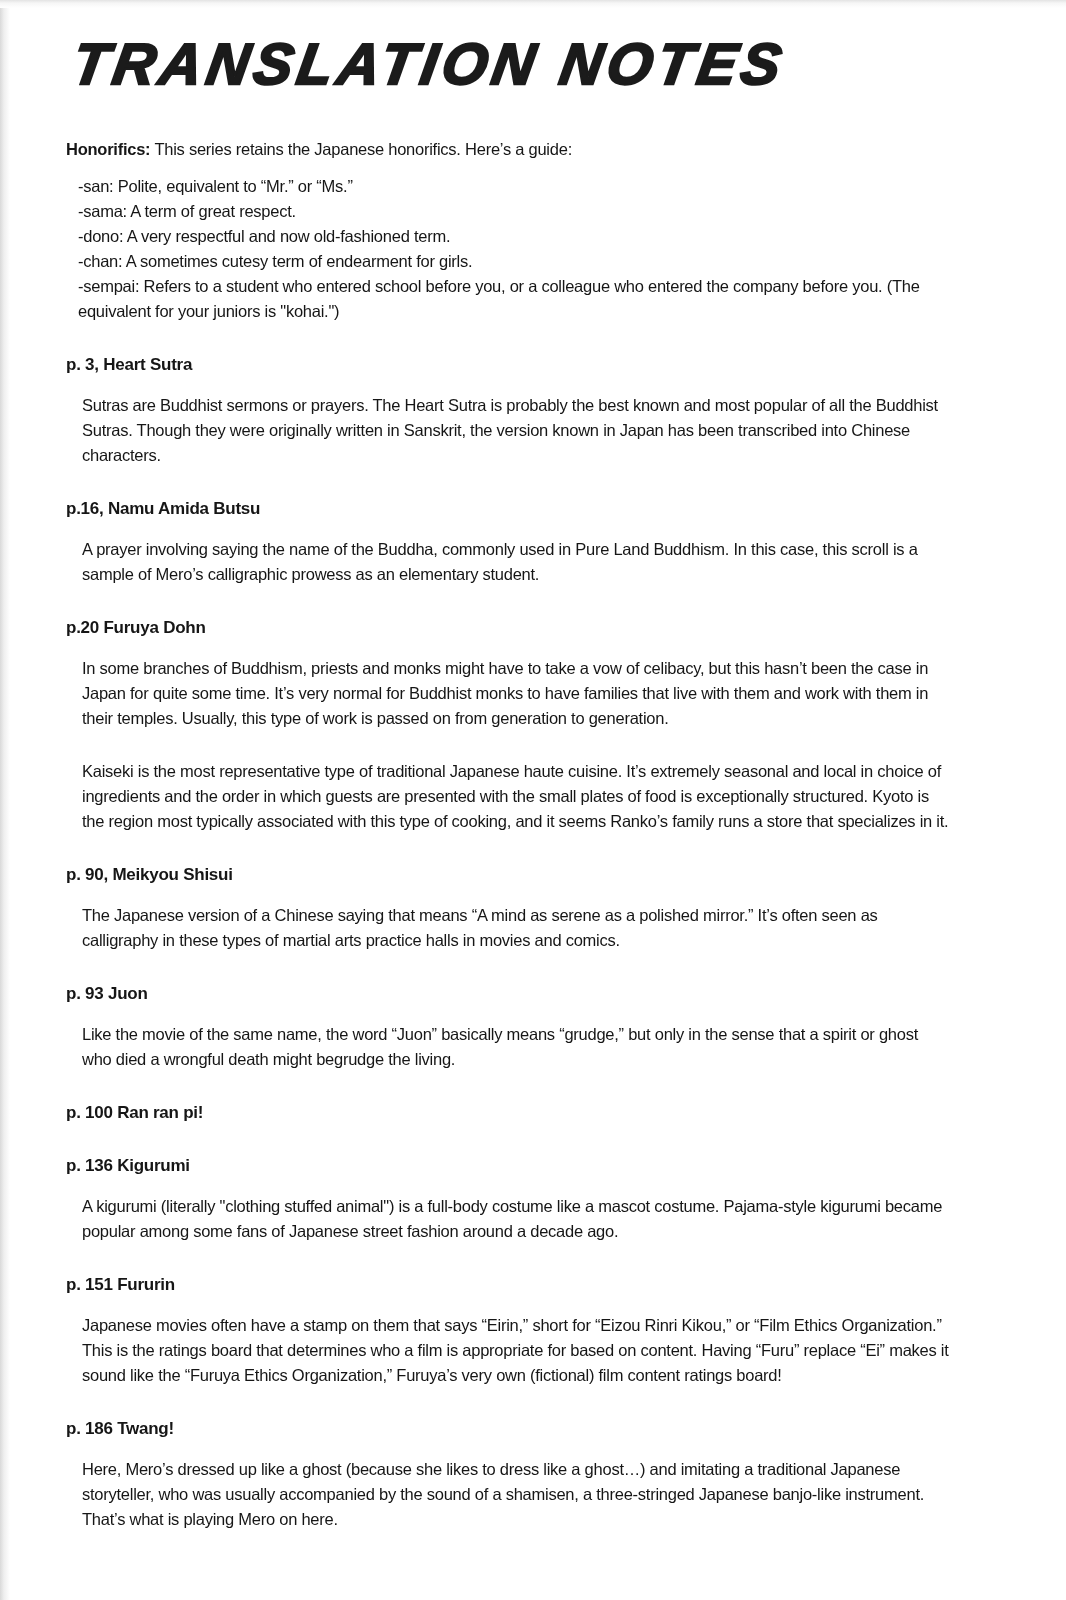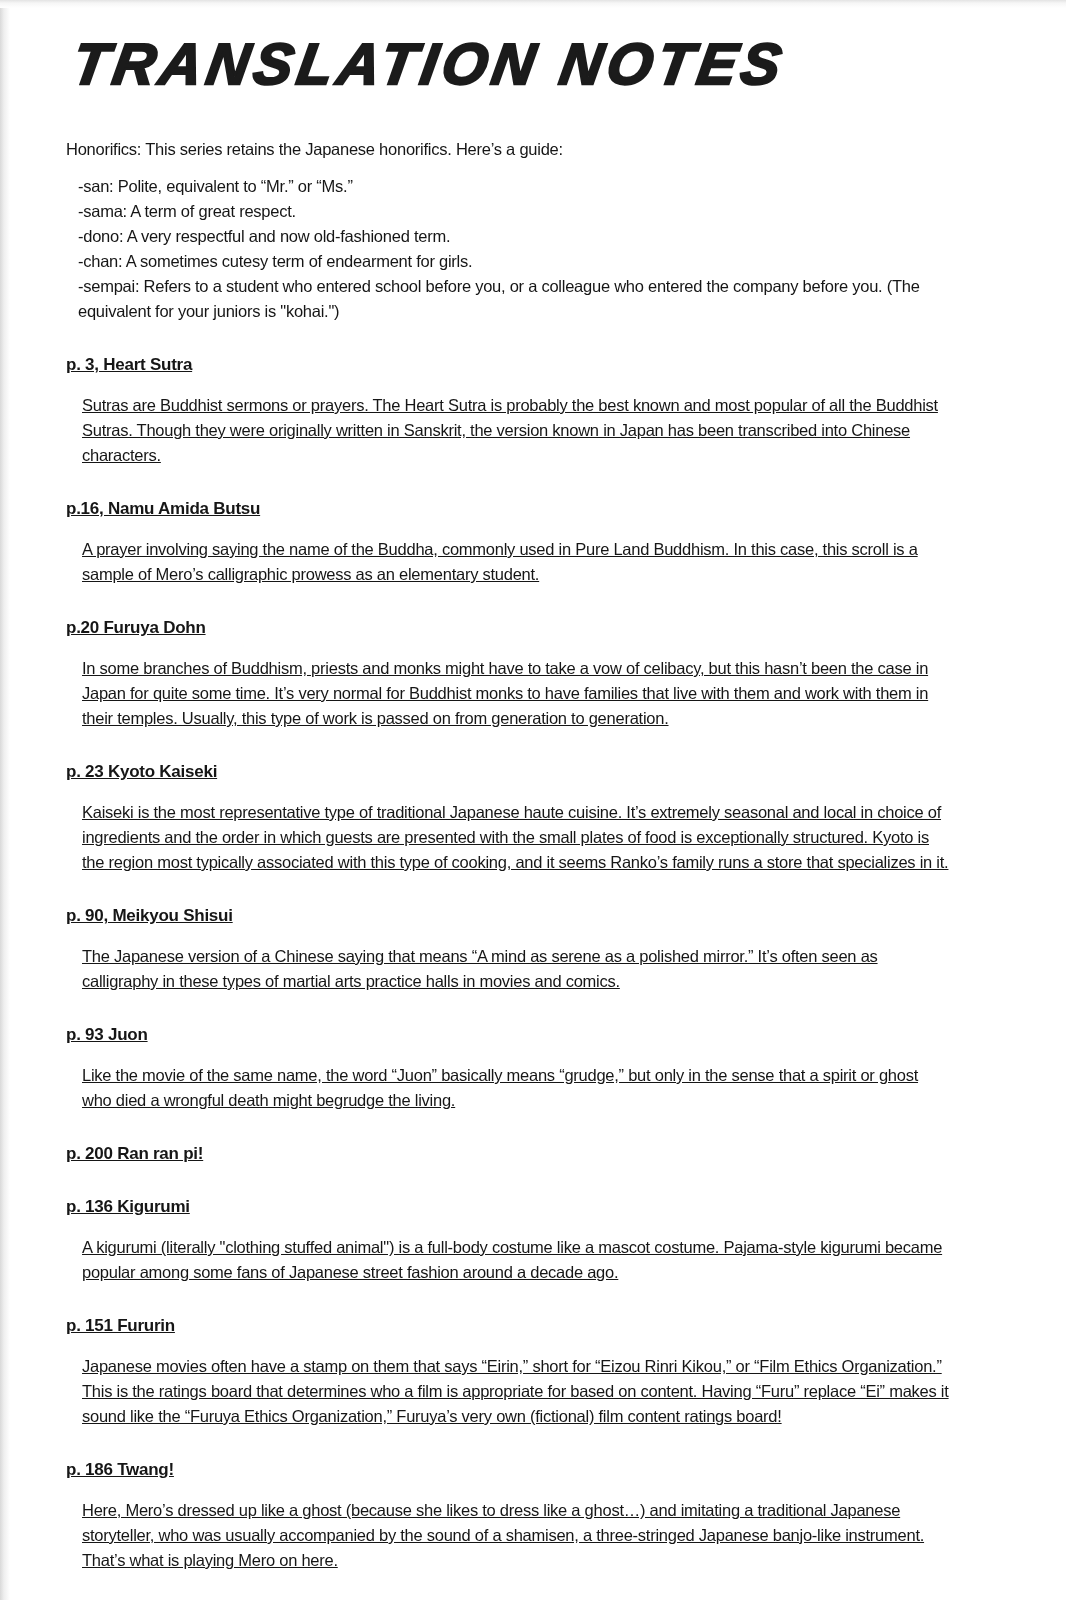--- a/index.html
+++ b/index.html
@@ -41,29 +41,28 @@
     margin: 6px 0 40px 2px;
   }
   .body-text {
     font-size: 16.5px;
     line-height: 25px;
     letter-spacing: -0.25px;
     color: #161616;
     max-width: 900px;
   }
   .honorifics-intro .bold-lead {
-    font-weight: 400;
+    font-weight: 700;
   }
   .honorifics-list {
     margin: 12px; padding: 0;
     list-style: none;
   }
   .note-section {
     margin-top: 28px;
-    text-decoration: underline;
   }
   .note-heading {
     font-weight: 700;
     font-size: 17px;
     margin: 0 0 1px 0;
   }
   .note-body {
     margin: 16px;
   }
 </style>
@@ -99,36 +98,35 @@
       <h2 class="note-heading">p.16, Namu Amida Butsu</h2>
       <p class="note-body">A prayer involving saying the name of the Buddha, commonly used in Pure Land Buddhism.  In this case, this scroll is a sample of Mero’s calligraphic prowess as an elementary student.</p>
     </div>
 
     <div class="note-section">
       <h2 class="note-heading">p.20 Furuya Dohn</h2>
       <p class="note-body">In some branches of Buddhism, priests and monks might have to take a vow of celibacy, but this hasn’t been the case in Japan for quite some time.  It’s very normal for Buddhist monks to have families that live with them and work with them in their temples.  Usually, this type of work is passed on from generation to generation.</p>
     </div>
 
     <div class="note-section">
-      <h2 class="note-heading">p. 23 Kyoto Kaiseki</h2>
       <p class="note-body">Kaiseki is the most representative type of traditional Japanese haute cuisine.  It’s extremely seasonal and local in choice of ingredients and the order in which guests are presented with the small plates of food is exceptionally structured.  Kyoto is the region most typically associated with this type of cooking, and it seems Ranko’s family runs a store that specializes in it.</p>
     </div>
 
     <div class="note-section">
       <h2 class="note-heading">p. 90, Meikyou Shisui</h2>
       <p class="note-body">The Japanese version of a Chinese saying that means “A mind as serene as a polished mirror.”  It’s often seen as calligraphy in these types of martial arts practice halls in movies and comics.</p>
     </div>
 
     <div class="note-section">
       <h2 class="note-heading">p. 93 Juon</h2>
       <p class="note-body">Like the movie of the same name, the word “Juon” basically means “grudge,” but only in the sense that a spirit or ghost who died a wrongful death might begrudge the living.</p>
     </div>
 
     <div class="note-section">
-      <h2 class="note-heading">p. 200 Ran ran pi!</h2>
+      <h2 class="note-heading">p. 100 Ran ran pi!</h2>
     </div>
 
     <div class="note-section">
       <h2 class="note-heading">p. 136 Kigurumi</h2>
       <p class="note-body">A kigurumi (literally "clothing stuffed animal") is a full-body costume like a mascot costume. Pajama-style kigurumi became popular among some fans of Japanese street fashion around a decade ago.</p>
     </div>
 
     <div class="note-section">
       <h2 class="note-heading">p. 151 Fururin</h2>
       <p class="note-body">Japanese movies often have a stamp on them that says “Eirin,” short for “Eizou Rinri Kikou,” or “Film Ethics Organization.”  This is the ratings board that determines who a film is appropriate for based on content. Having “Furu” replace “Ei” makes it sound like the “Furuya Ethics Organization,” Furuya’s very own (fictional) film content ratings board!</p>

